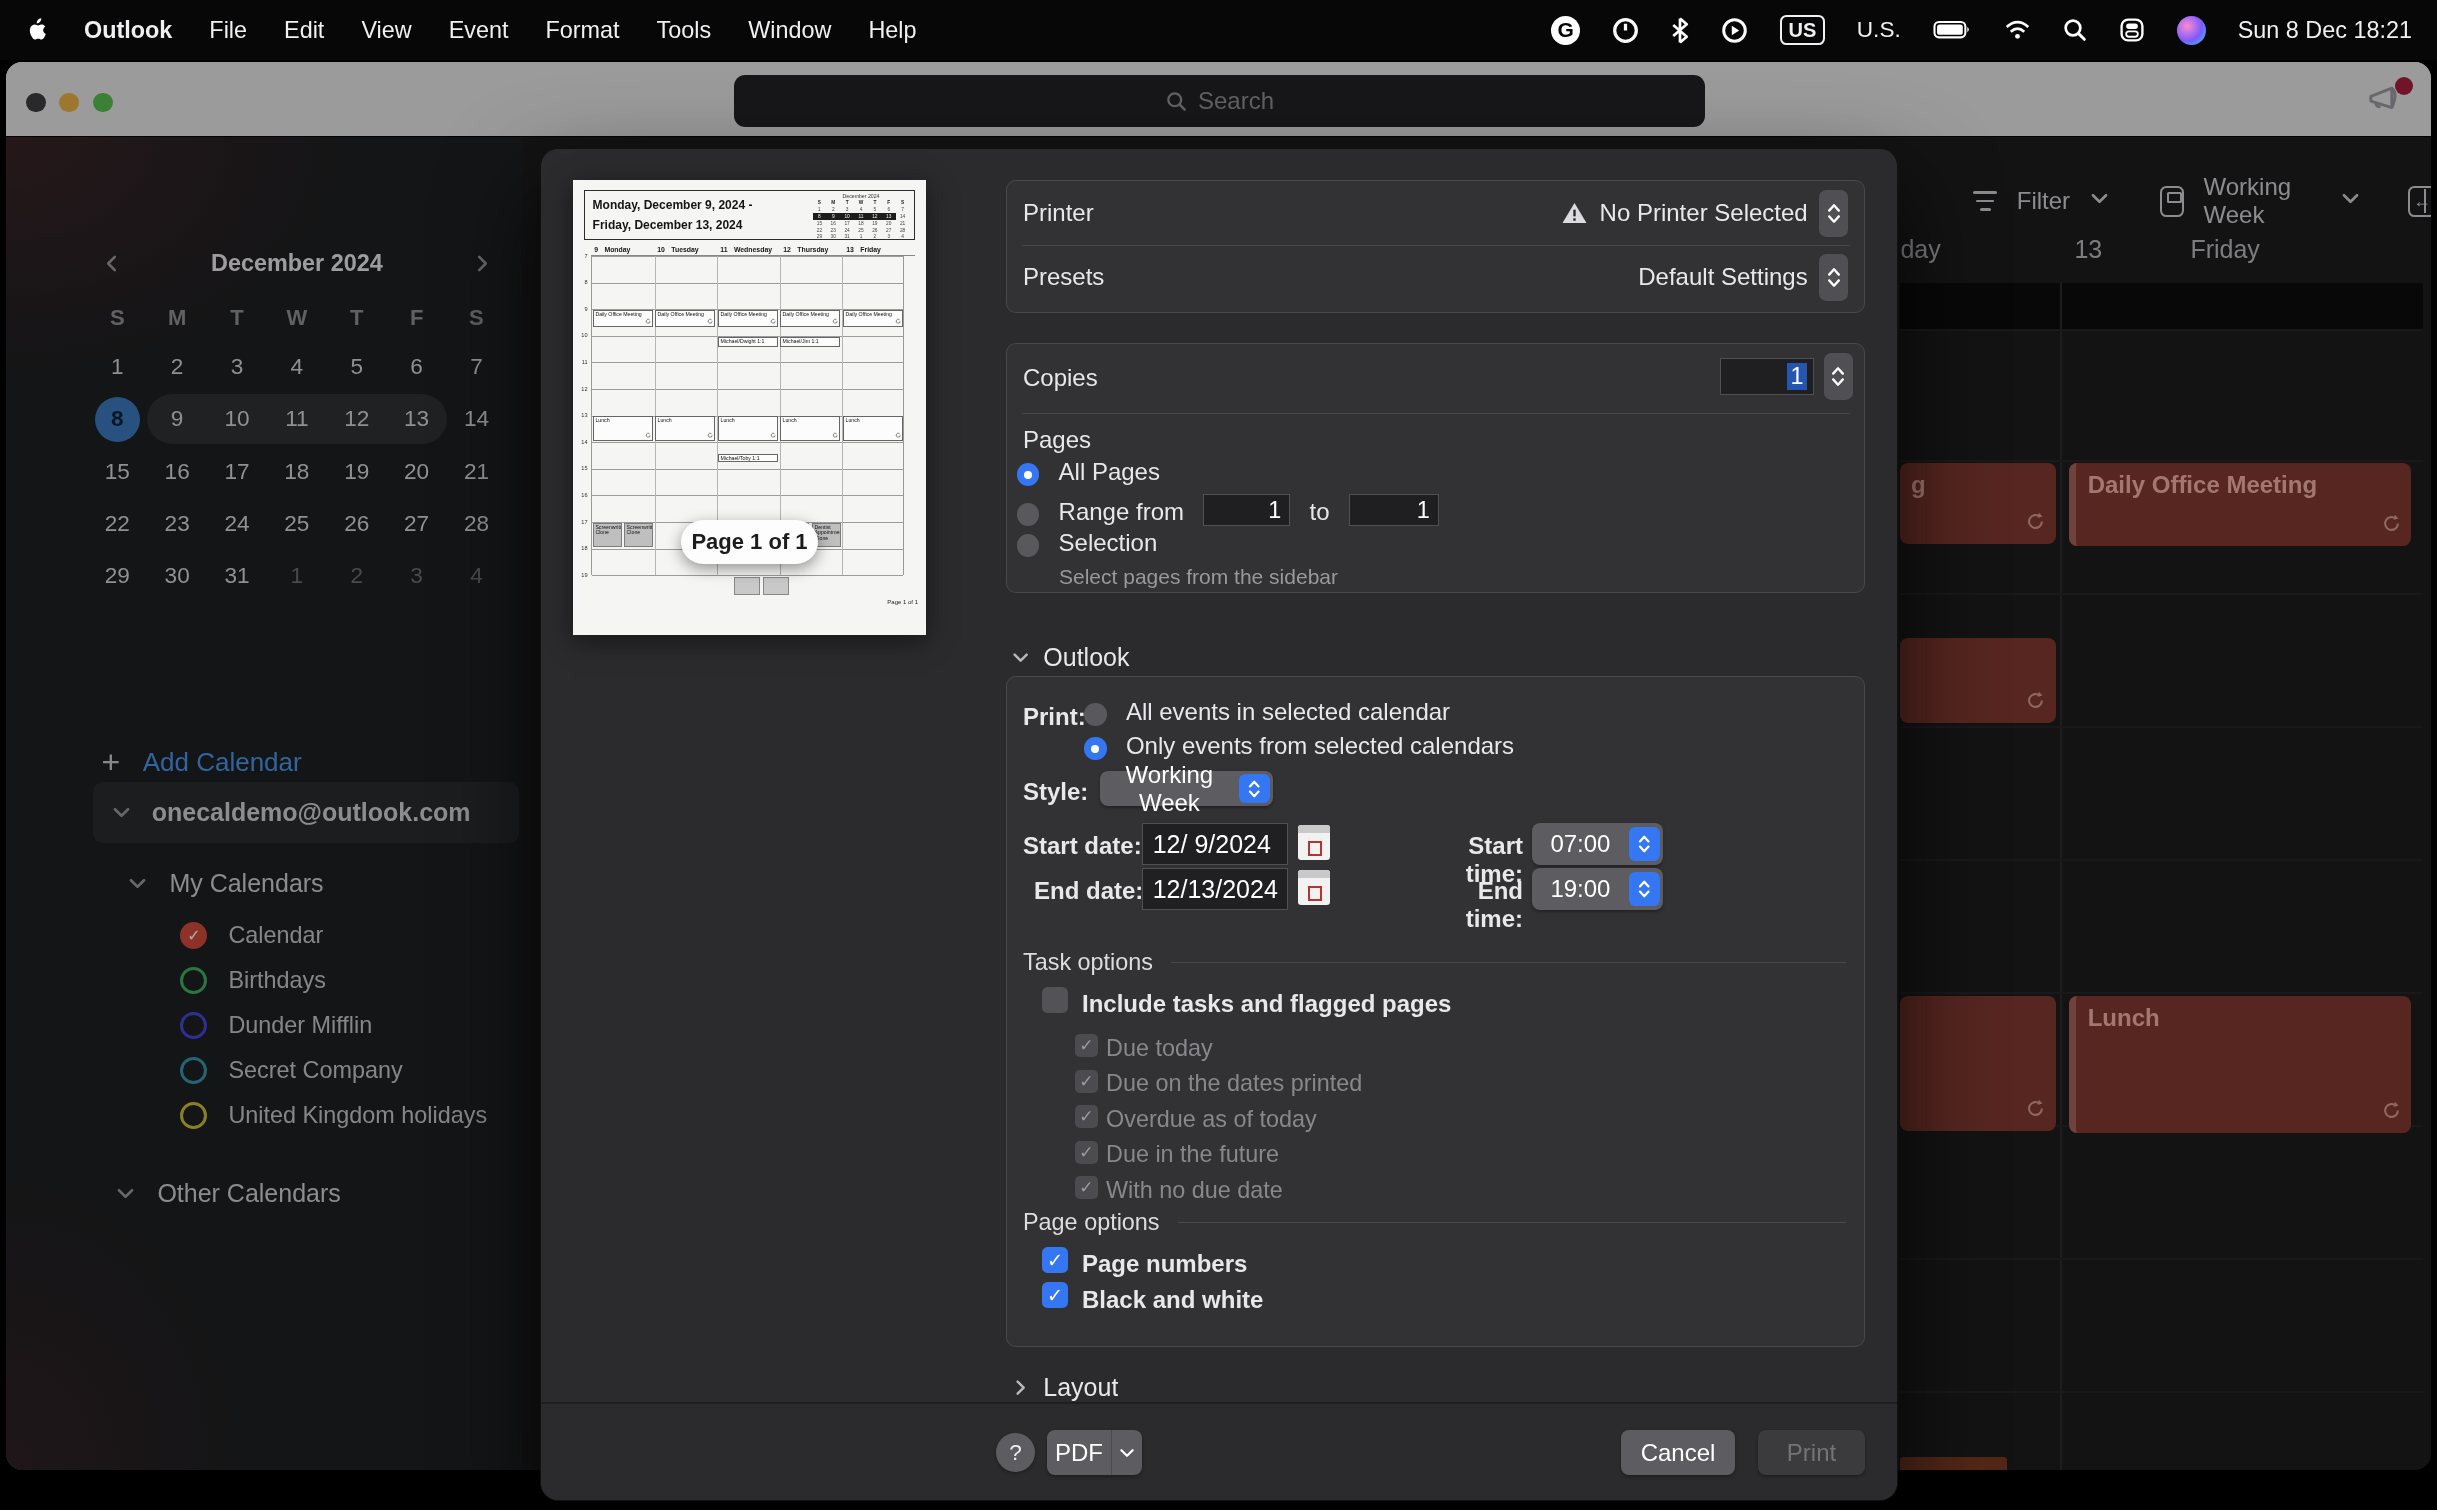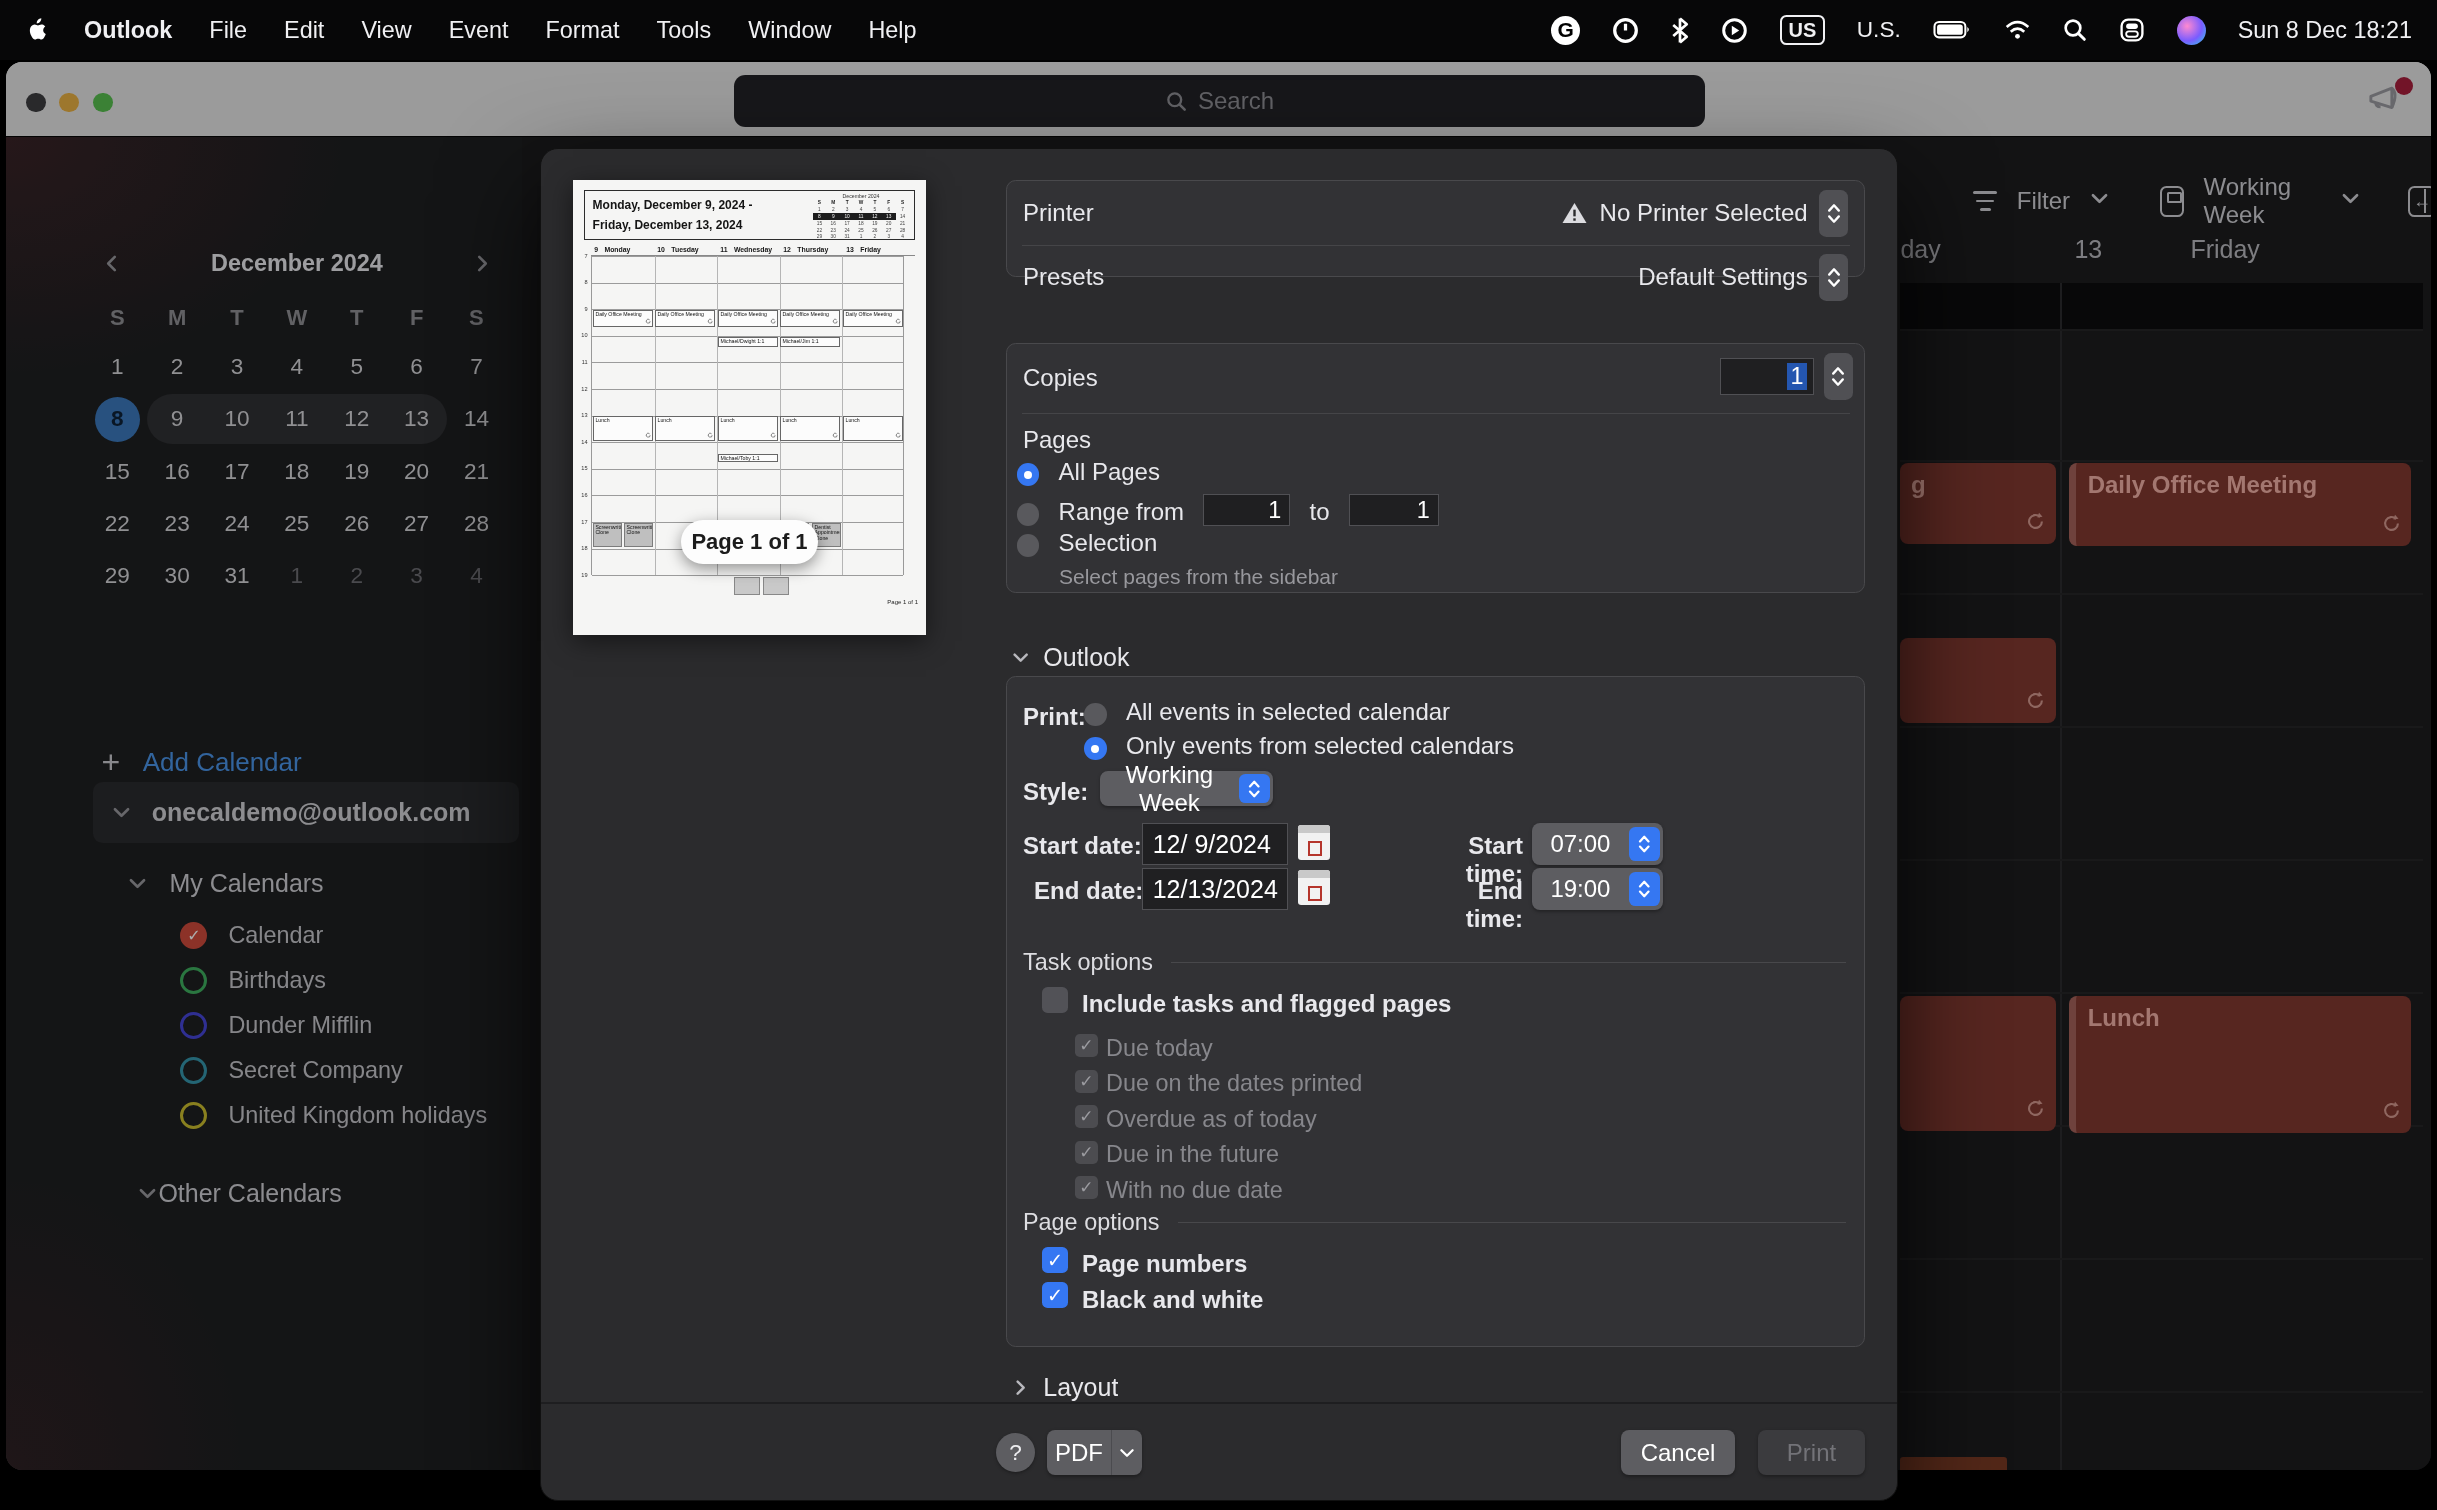--- a/index.html
+++ b/index.html
@@ -86,21 +86,21 @@
            font-size:26px;color:#4a94e8;}
   .add-plus{font-size:32px;color:#c9c9ce;font-weight:300;}
   .account-row{position:absolute;left:87px;top:645px;width:426px;height:61px;background:#2a2b2e;
                border-radius:9.7px;display:flex;align-items:center;gap:19.3px;padding:0 18px;
                font-size:25px;font-weight:600;color:#d0d0d4;}
   .mycals-row{position:absolute;left:121px;top:732px;display:flex;align-items:center;gap:21px;
               font-size:25px;color:#cfcfd4;}
   .cal-list{position:absolute;left:174px;top:776px;width:339px;}
   .cal-item{height:45px;display:flex;align-items:center;gap:21px;font-size:23.4px;color:#c6c6cb;}
   .ring{width:27px;height:27px;border-radius:50%;flex:none;}
-  .othercals-row{position:absolute;left:131px;top:1042px;display:flex;align-items:center;
+  .othercals-row{position:absolute;left:109px;top:1042px;display:flex;align-items:center;gap:21px;
                  font-size:25px;color:#cfcfd4;}
 
   
   .calbg{position:absolute;left:1886px;top:75px;right:0;bottom:0;}
   .dayhead{position:absolute;top:98px;font-size:25px;color:#b9b9be;}
   .allday{position:absolute;left:7.3px;top:146px;right:8px;height:46px;background:#0d0d0e;}
   .vline{position:absolute;left:168px;top:146px;bottom:0;width:1.6px;background:#2c2c2e;}
   .hline{position:absolute;left:7.3px;right:8px;height:1.6px;background:#252527;}
   .bg-event{position:absolute;background:#803830;border-radius:8px;color:#f0b0a6;font-size:24px;font-weight:600;
             padding:8px 11.3px;overflow:hidden;}
@@ -144,21 +144,21 @@
   .pv-ev{position:absolute;border:0.8px solid #666;background:#fcfcfc;font-size:5.2px;line-height:5.6px;
          padding:0.8px 1.6px;overflow:hidden;color:#111;}
   .pv-ev.fill{background:#bfbfbf;border-color:#7c7c7c;}
   .pv-minibox{position:absolute;width:26px;height:18px;background:#c9c9c9;border:0.8px solid #888;}
   .pv-footer{position:absolute;right:8px;top:419px;font-size:6px;color:#222;}
   .pv-badge{position:absolute;left:140px;top:371px;width:137px;height:44px;background:#fdfdfd;border-radius:22px;
             display:flex;align-items:center;justify-content:center;font-size:22px;font-weight:600;color:#1c1c1c;
             box-shadow:0 4.8px 14.5px rgba(0,0,0,.4);}
 
   
-  .grp1{left:465px;top:31px;width:859px;height:97px;}
+  .grp1{left:465px;top:31px;width:859px;height:133px;}
   .prow{position:absolute;left:0;right:0;height:64px;display:flex;align-items:center;padding:0 16px;}
   .prow .val{margin-left:auto;display:flex;align-items:center;gap:11.3px;font-size:24px;color:#e8e8ec;}
   .stepper{width:29px;height:47px;background:#505054;border-radius:7.3px;display:flex;align-items:center;justify-content:center;}
   .grp2{left:465px;top:194px;width:859px;height:250px;}
   .copies-field{position:absolute;right:50px;top:13.7px;width:94px;height:37px;background:#1f1f21;
                 border:1.2px solid #505054;display:flex;align-items:center;justify-content:flex-end;padding:0 6.4px;}
   .copies-sel{background:#2456b0;color:#fff;font-size:23.4px;padding:0 3.2px;}
   .copies-stepper{position:absolute;right:11.3px;top:9px;}
   .radio{width:22.6px;height:22.6px;border-radius:50%;background:#59595d;flex:none;position:relative;}
   .radio.on{background:#3577f2;}

